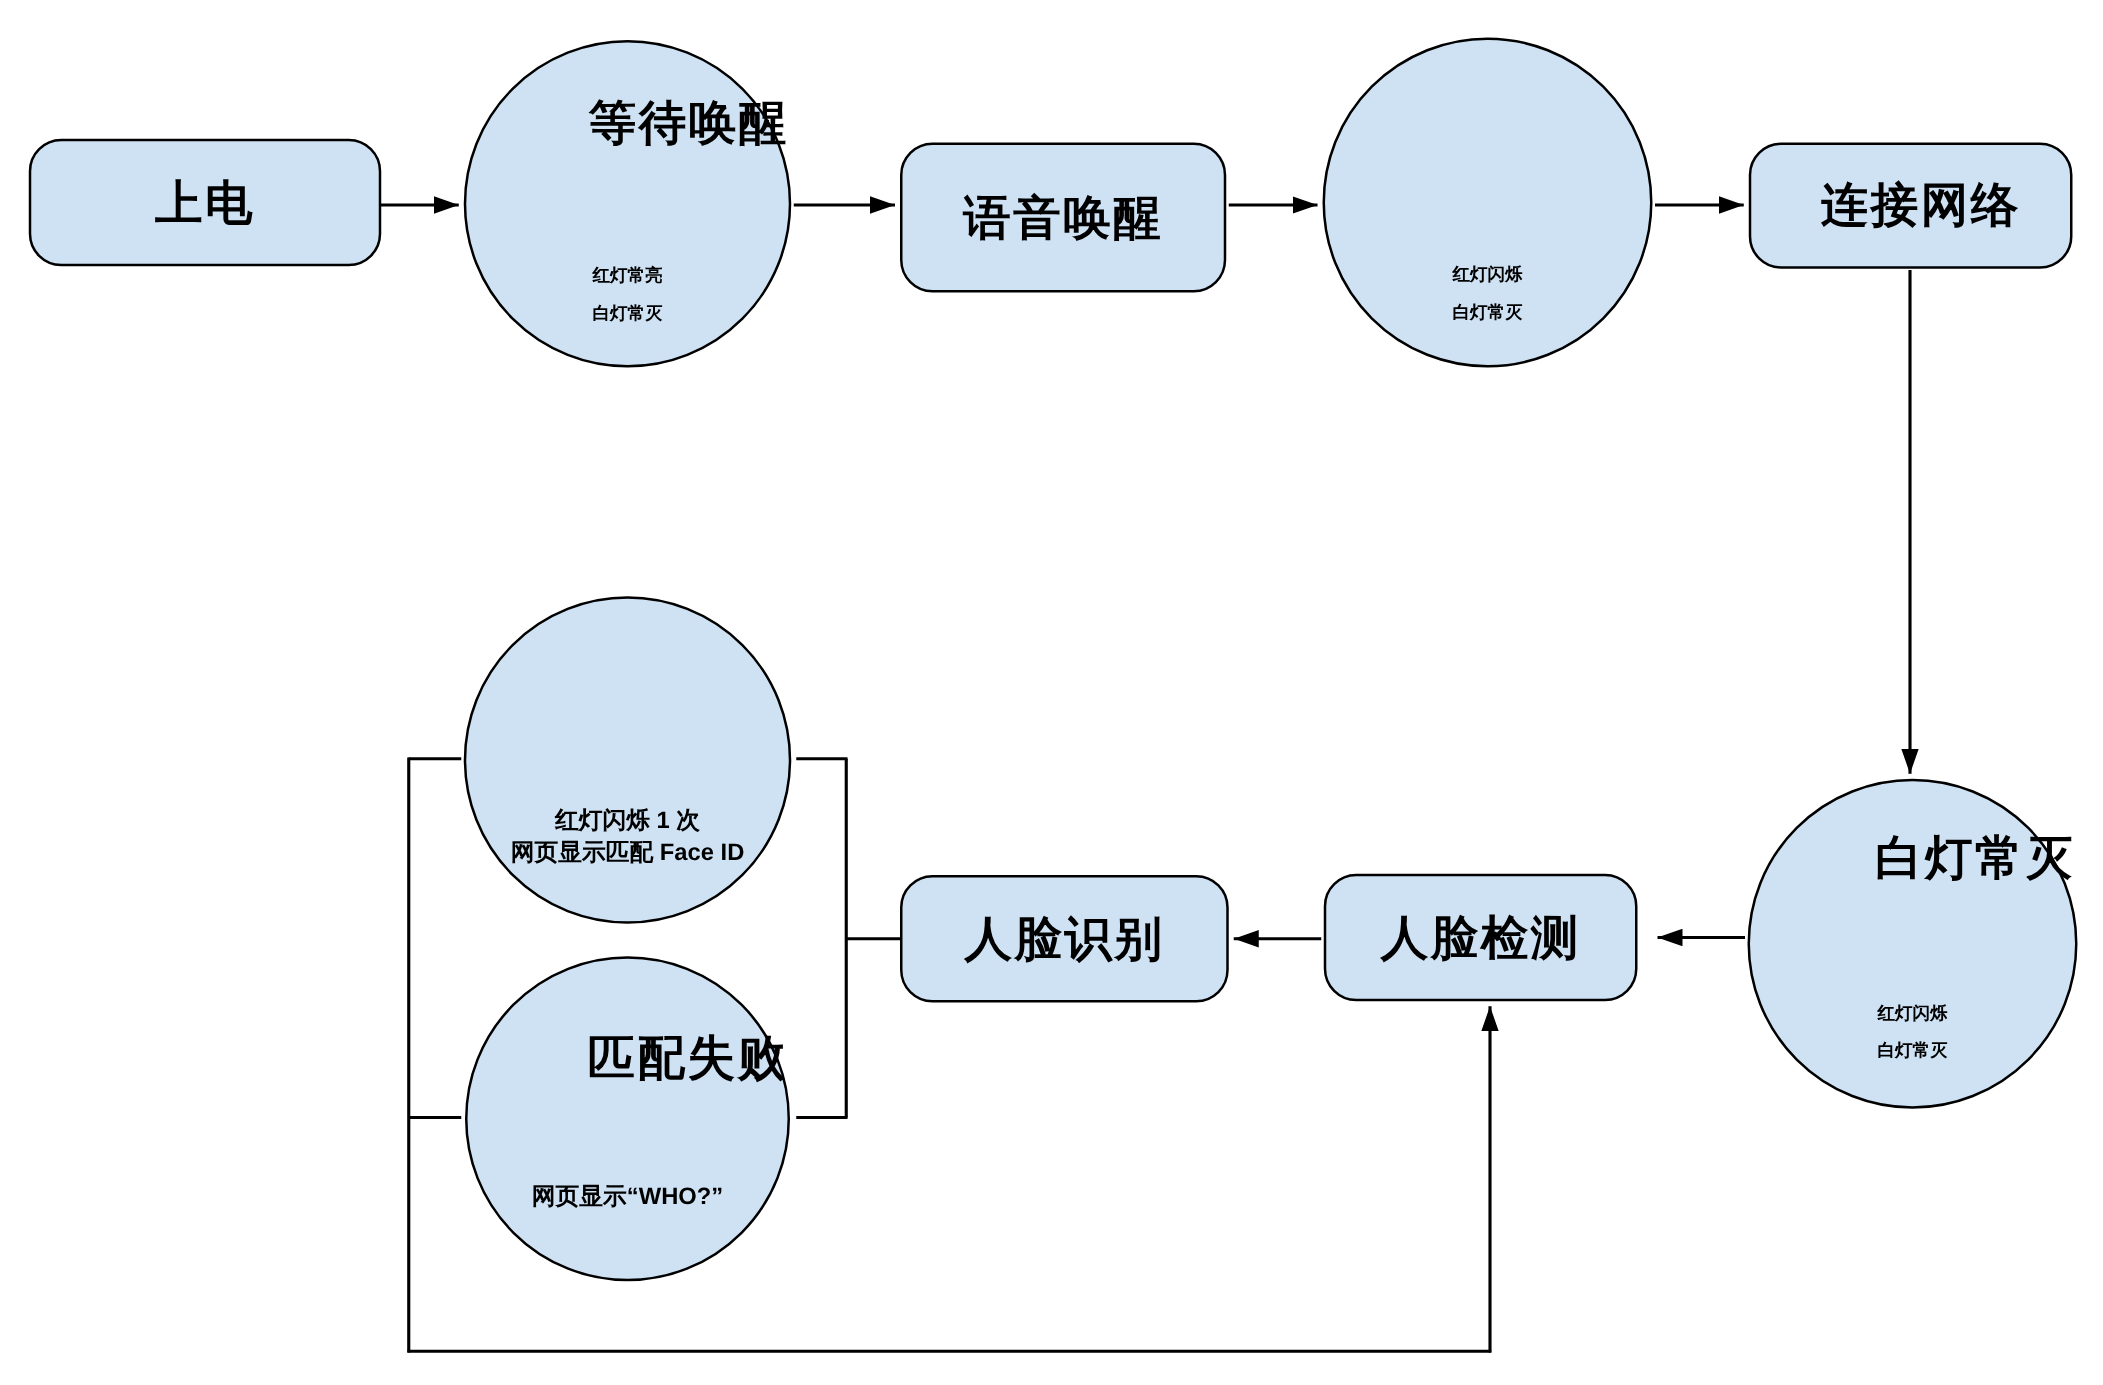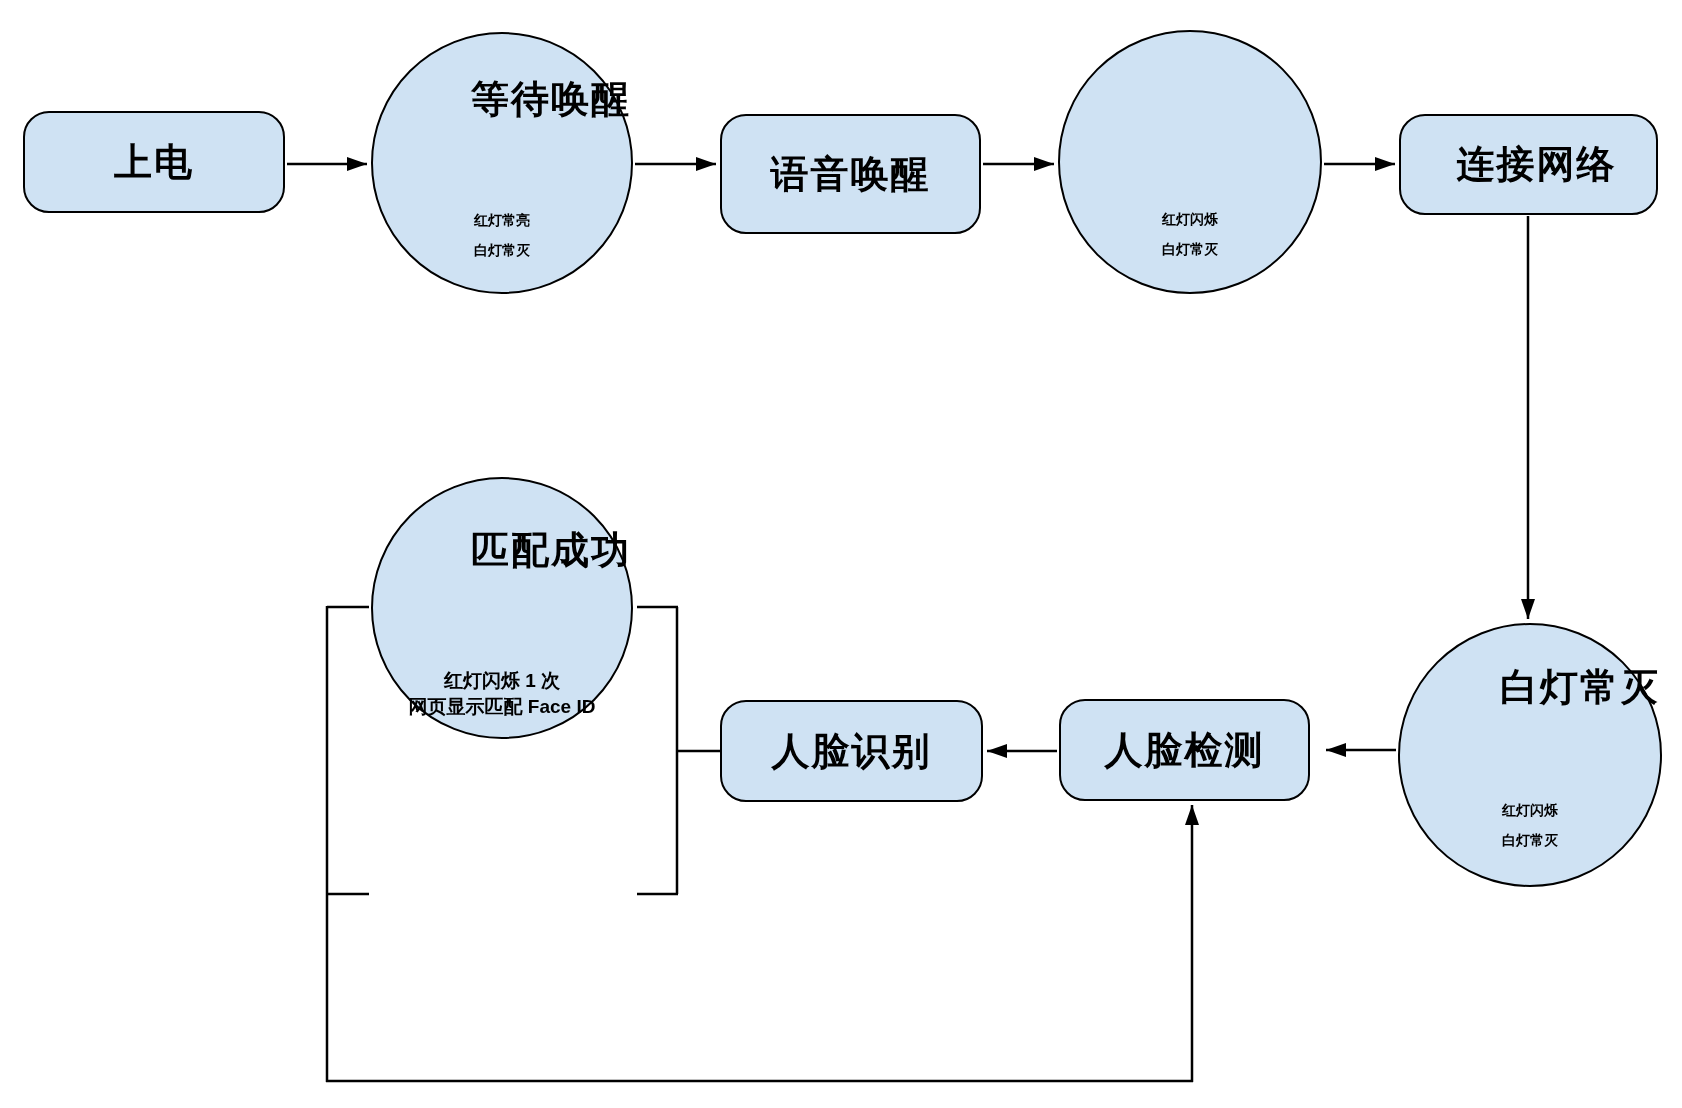--- a/index.html
+++ b/index.html
@@ -65,40 +65,40 @@
     line-height: 30px;
     white-space: nowrap;
   }
   .circle-status.small {
     font-size: 19px;
     line-height: 26px;
   }
   .circle-status span { display: block; }
 
   
-  #node-power-on        { left: 23px;   top: 111px; width: 262px; height: 102px; }
+  #node-power-on        { left: 23px;   top: 111px; width: 282px; height: 102px; }
   #node-voice-wake      { left: 720px;  top: 114px; width: 261px; height: 120px; }
   #node-connect-network { left: 1399px; top: 114px; width: 259px; height: 101px; padding-left: 16px; }
   #node-face-detect     { left: 1059px; top: 699px; width: 251px; height: 102px; }
   #node-face-recognize  { left: 720px;  top: 700px; width: 263px; height: 102px; text-align: right; }
 
   #node-wait-wake       { left: 371px;  top: 32px;  width: 262px; height: 262px; }
   #node-wait-network    { left: 1058px; top: 30px;  width: 264px; height: 264px; }
   #node-network-success { left: 1398px; top: 623px; width: 264px; height: 264px; }
   #node-match-success   { left: 371px;  top: 477px; width: 262px; height: 262px; }
   #node-match-fail      { left: 372px;  top: 765px; width: 260px; height: 260px; }
 
   #node-wait-wake .circle-title       { top: 41px; }
   #node-wait-wake .circle-status      { top: 171px; }
   #node-wait-network .circle-title    { top: 41px; }
   #node-wait-network .circle-status   { top: 172px; }
   #node-network-success .circle-title { top: 38px; }
   #node-network-success .circle-status{ top: 170px; }
   #node-match-success .circle-title   { top: 47px; }
-  #node-match-success .circle-status  { top: 165px; margin-top: 24px; }
+  #node-match-success .circle-status  { top: 165px; }
   #node-match-fail .circle-title      { top: 56px; }
   #node-match-fail .circle-status     { top: 178px; }
 </style>
 </head>
 <body>
 
 <div id="canvas">
 
   <svg id="connector-layer" viewBox="0 0 1682 1108" xmlns="http://www.w3.org/2000/svg">
     <defs>
@@ -163,21 +163,26 @@
 
   <div class="node-circle" id="node-network-success">
     <div class="circle-title">白灯常灭</div>
     <div class="circle-status">
       <span>红灯闪烁</span>
       <span>白灯常灭</span>
     </div>
   </div>
 
   <div class="node-circle" id="node-match-success">
-    <div class="circle-title">匹配成功</div>
     <div class="circle-status small">
       <span>红灯闪烁 1 次</span>
       <span>网页显示匹配 Face ID</span>
     </div>
   </div>
 
+  <div class="node-circle" id="node-match-fail">
+    <div class="circle-title">匹配失败</div>
+    <div class="circle-status small">
+      <span>网页显示“WHO?”</span>
+    </div>
+  </div>
 
 </div>
 
 </body></html>

